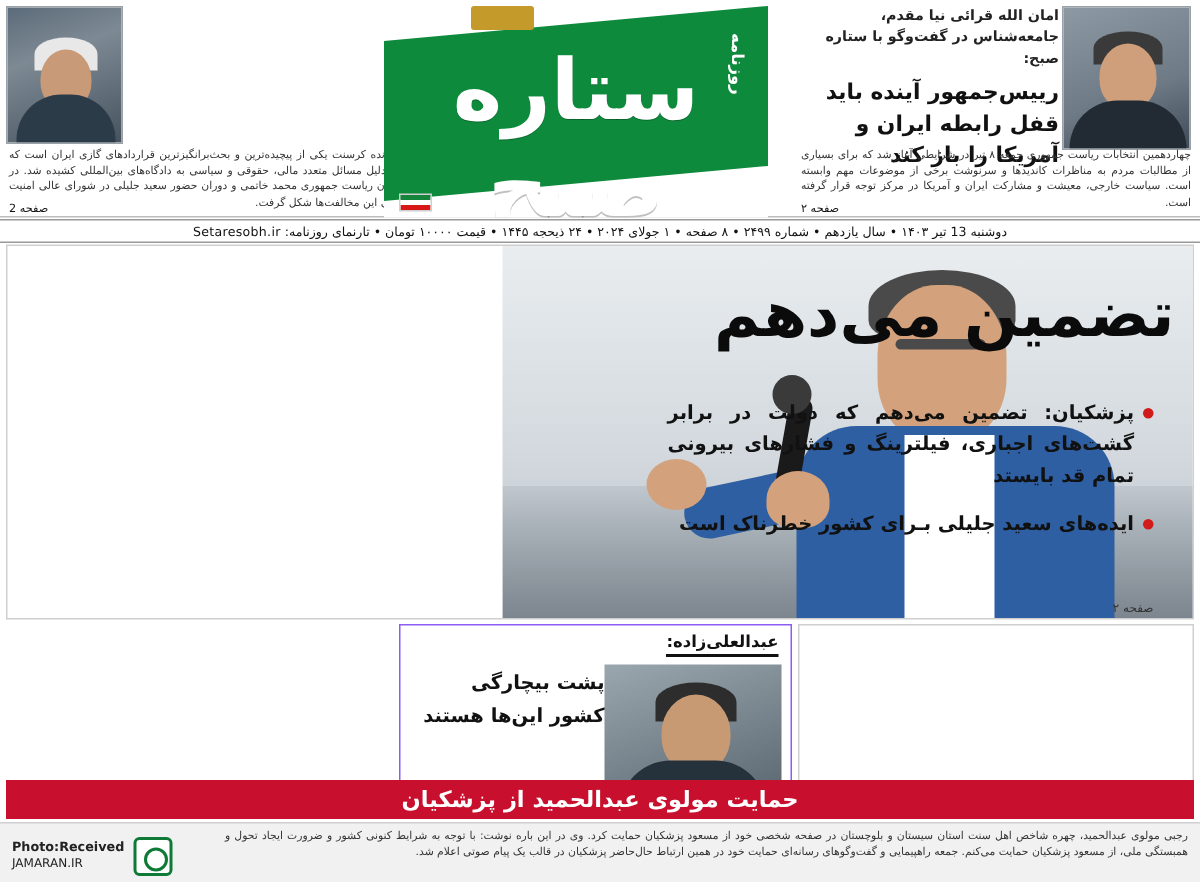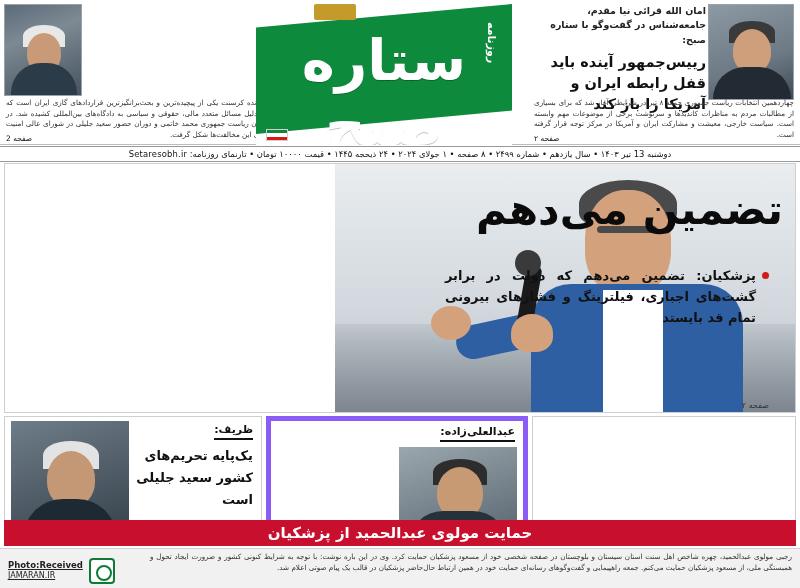--- a/index.html
+++ b/index.html
@@ -243,21 +243,21 @@
     border-bottom: 2px solid #111; padding-bottom: 2px;
   }
   .bt-left .txt {
     position: absolute; top: 28px; right: 8px; width: 120px;
     direction: rtl; text-align: right;
     font-size: 13px; font-weight: bold; color: #111; line-height: 1.7;
   }
 
   .bt-mid {
     position: absolute; top: 0; left: 262px; width: 262px; height: 130px;
-    border: 5px solid #8b5cf6; background: #fff; overflow: hidden;
+    border: 1px solid #8b5cf6; background: #fff; overflow: hidden;
   }
   .bt-mid .ph {
     position: absolute; top: 26px; right: 6px; width: 118px; height: 98px;
     background: linear-gradient(160deg,#9aa7ae,#56636d); overflow: hidden;
   }
   .bt-mid .ph .face { position:absolute; top:20px; left:38px; width:46px; height:52px; background:#c89a74; border-radius:50% 50% 45% 45%;}
   .bt-mid .ph .hair { position:absolute; top:12px; left:34px; width:54px; height:26px; background:#2d2d2d; border-radius:50% 50% 0 0;}
   .bt-mid .ph .body { position:absolute; bottom:0; left:10px; width:98px; height:34px; background:#26323b; border-radius:40px 40px 0 0;}
   .bt-mid .lbl {
     position: absolute; top: 4px; right: 8px;
@@ -308,21 +308,21 @@
     display: flex; align-items: center; gap: 6px;
   }
   .credit .logo {
     width: 26px; height: 26px; border: 2px solid #0f7a36; border-radius: 4px;
     position: relative; background: #fff;
   }
   .credit .logo::before {
     content: ""; position: absolute; top: 5px; left: 5px;
     width: 12px; height: 12px; border: 2px solid #0f7a36; border-radius: 50%;
   }
-  .credit .ctext { font-size: 8px; color: #222; line-height: 1.3; direction: ltr; text-align: left; text-decoration: underline; }
+  .credit .ctext { font-size: 8px; color: #222; line-height: 1.3; direction: ltr; text-align: left; }
   .credit .ctext b { display: block; font-size: 8.5px; }
 </style>
 </head>
 <body>
 
 <div id="page">
 
   <div class="top-strip">
 
     <div class="top-left">
@@ -374,44 +374,40 @@
       <div class="mp-mic-head"></div>
       <div class="mp-mic-hand"></div>
     </div>
     <div class="main-text">
       <div class="main-head">تضمین می‌دهم</div>
       <div class="bullets">
         <div class="bullet-row">
           <span class="dot"></span>
           <span class="bullet-text">پزشکیان: تضمین می‌دهم که دولت در برابر گشت‌های اجباری، فیلترینگ و فشارهای بیرونی تمام قد بایستد</span>
         </div>
+        <div class="bullet-row">
+          <span class="dot"></span>
+          <span class="bullet-text">ایده‌های سعید جلیلی بـرای کشور خطرناک است</span>
+        </div>
       </div>
       <div class="pg-note">صفحه ۲</div>
     </div>
   </div>
 
   <div class="bottom">
 
-    <div class="bt-left">
-      <div class="ph">
-        <div class="hair"></div>
-        <div class="face"></div>
-        <div class="body"></div>
-      </div>
-      <div class="lbl">ظریف:</div>
-      <div class="txt">یک‌پایه تحریم‌های کشور سعید جلیلی است</div>
-    </div>
 
     <div class="bt-mid">
       <div class="ph">
         <div class="hair"></div>
         <div class="face"></div>
         <div class="body"></div>
       </div>
       <div class="lbl">عبدالعلی‌زاده:</div>
+      <div class="txt">پشت بیچارگی کشور این‌ها هستند</div>
     </div>
 
     <div class="bt-right">
       <div class="lbl"></div>
       <div class="txt"></div>
     </div>
   </div>
 
   <div class="banner">حمایت مولوی عبدالحمید از پزشکیان</div>
 

